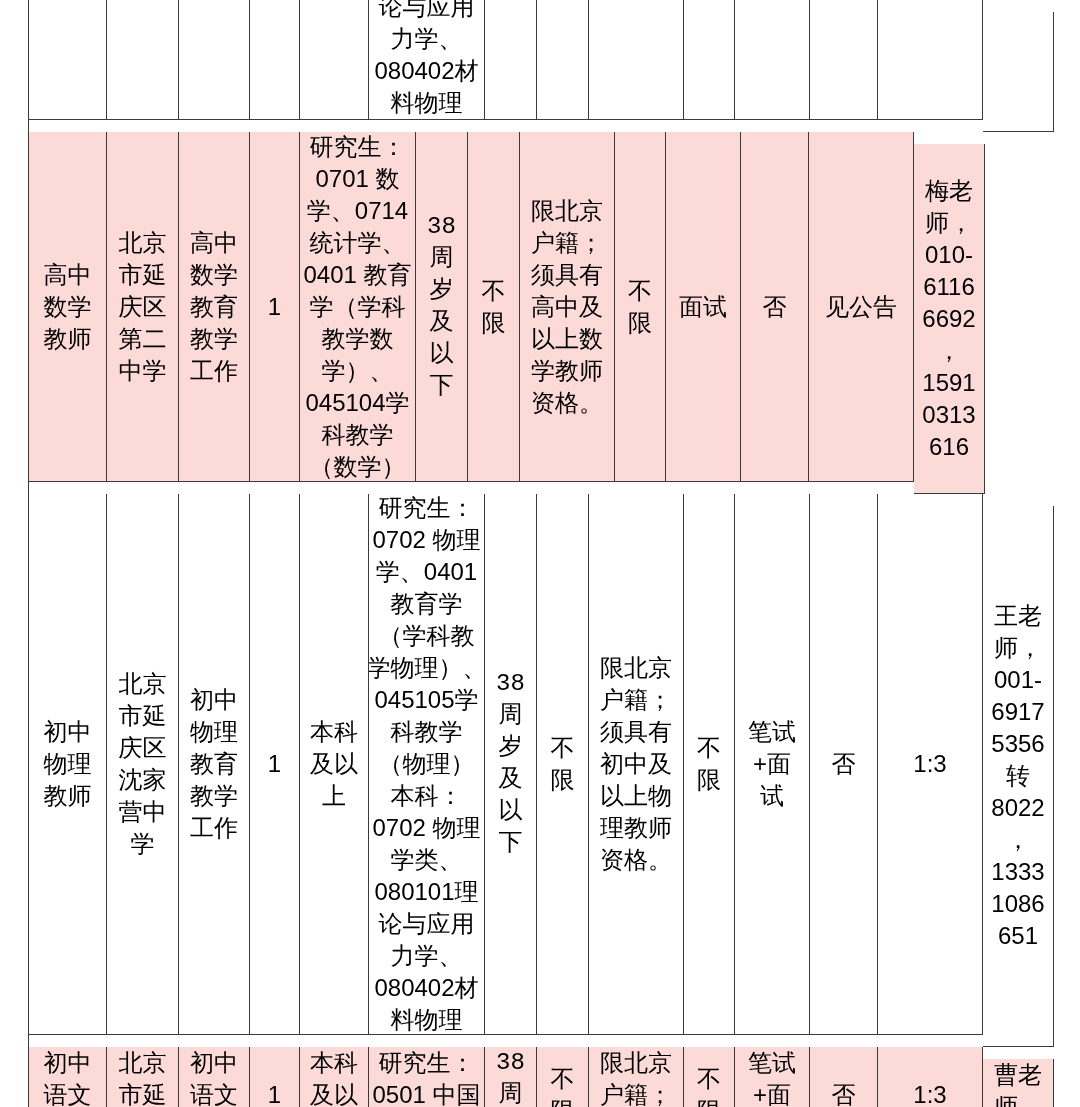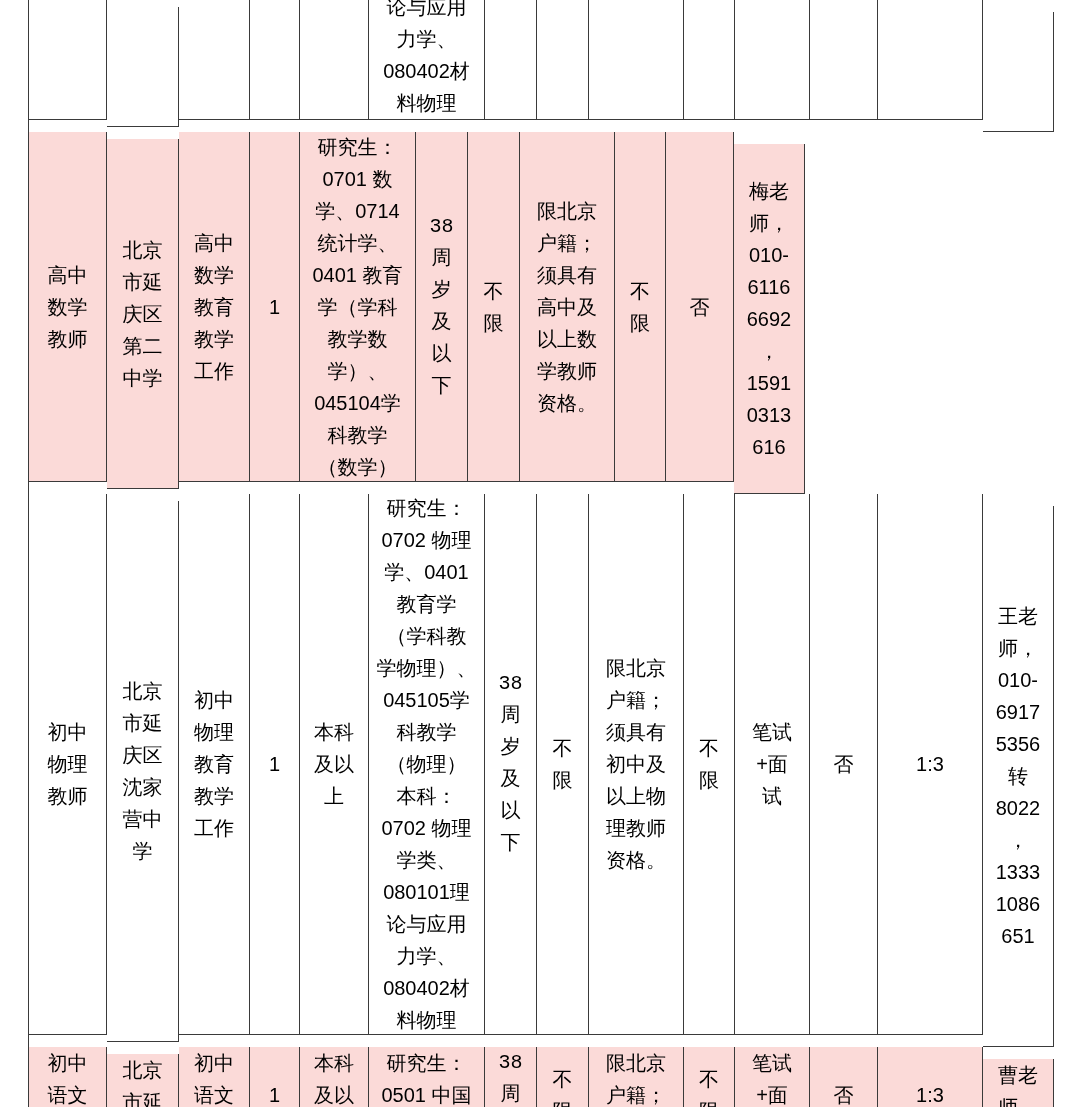--- a/index.html
+++ b/index.html
@@ -24,36 +24,36 @@
   .tr { display: flex; }
   .td {
     box-sizing: border-box;
     border-right: 1px solid var(--border, #3a3a3a);
     border-bottom: 1px solid var(--border, #3a3a3a);
     display: flex;
     flex-direction: column;
     justify-content: center;
     align-items: center;
     overflow: hidden;
-    font-size: 20px;
+    font-size: 24px;
     line-height: 32px;
     text-align: center;
     white-space: pre;
     background: var(--white, #ffffff);
   }
   .pink .td { background: var(--pink, #fbdad8); }
 
   .r1 .td { height: 120px; justify-content: flex-end; }
   .r2 .td { height: 350px; }
   .r3 .td { height: 541px; }
   .r4 .td { height: 96px; border-bottom: none; justify-content: flex-start; }
   .r4 .td.mid { justify-content: center; }
 
   .c1  { width: 78px; }
-  .c2  { width: 72px; margin-top: 7px; }
+  .c2  { width: 72px; }
   .c3  { width: 71px; }
   .c4  { width: 50px; }
   .c5  { width: 69px; }
   .c6  { width: 116px; }
   .c7  { width: 52px; font-family: Liberation Mono, monospace; }
   .c8  { width: 52px; }
   .c9  { width: 95px; }
   .c10 { width: 51px; }
   .c11 { width: 75px; }
   .c12 { width: 68px; }
@@ -121,21 +121,23 @@
 限</div>
     <div class="td c9">限北京
 户籍；
 须具有
 高中及
 以上数
 学教师
 资格。</div>
     <div class="td c10">不
 限</div>
+    <div class="td c11">面试</div>
     <div class="td c12">否</div>
+    <div class="td c13">见公告</div>
     <div class="td c14">梅老
 师，
 010-
 6116
 6692
 ，
 1591
 0313
 616</div>
   </div>
@@ -193,21 +195,21 @@
 资格。</div>
     <div class="td c10">不
 限</div>
     <div class="td c11">笔试
 +面
 试</div>
     <div class="td c12">否</div>
     <div class="td c13">1:3</div>
     <div class="td c14">王老
 师，
-010-
+001-
 6917
 5356
 转
 8022
 ，
 1333
 1086
 651</div>
   </div>
 

